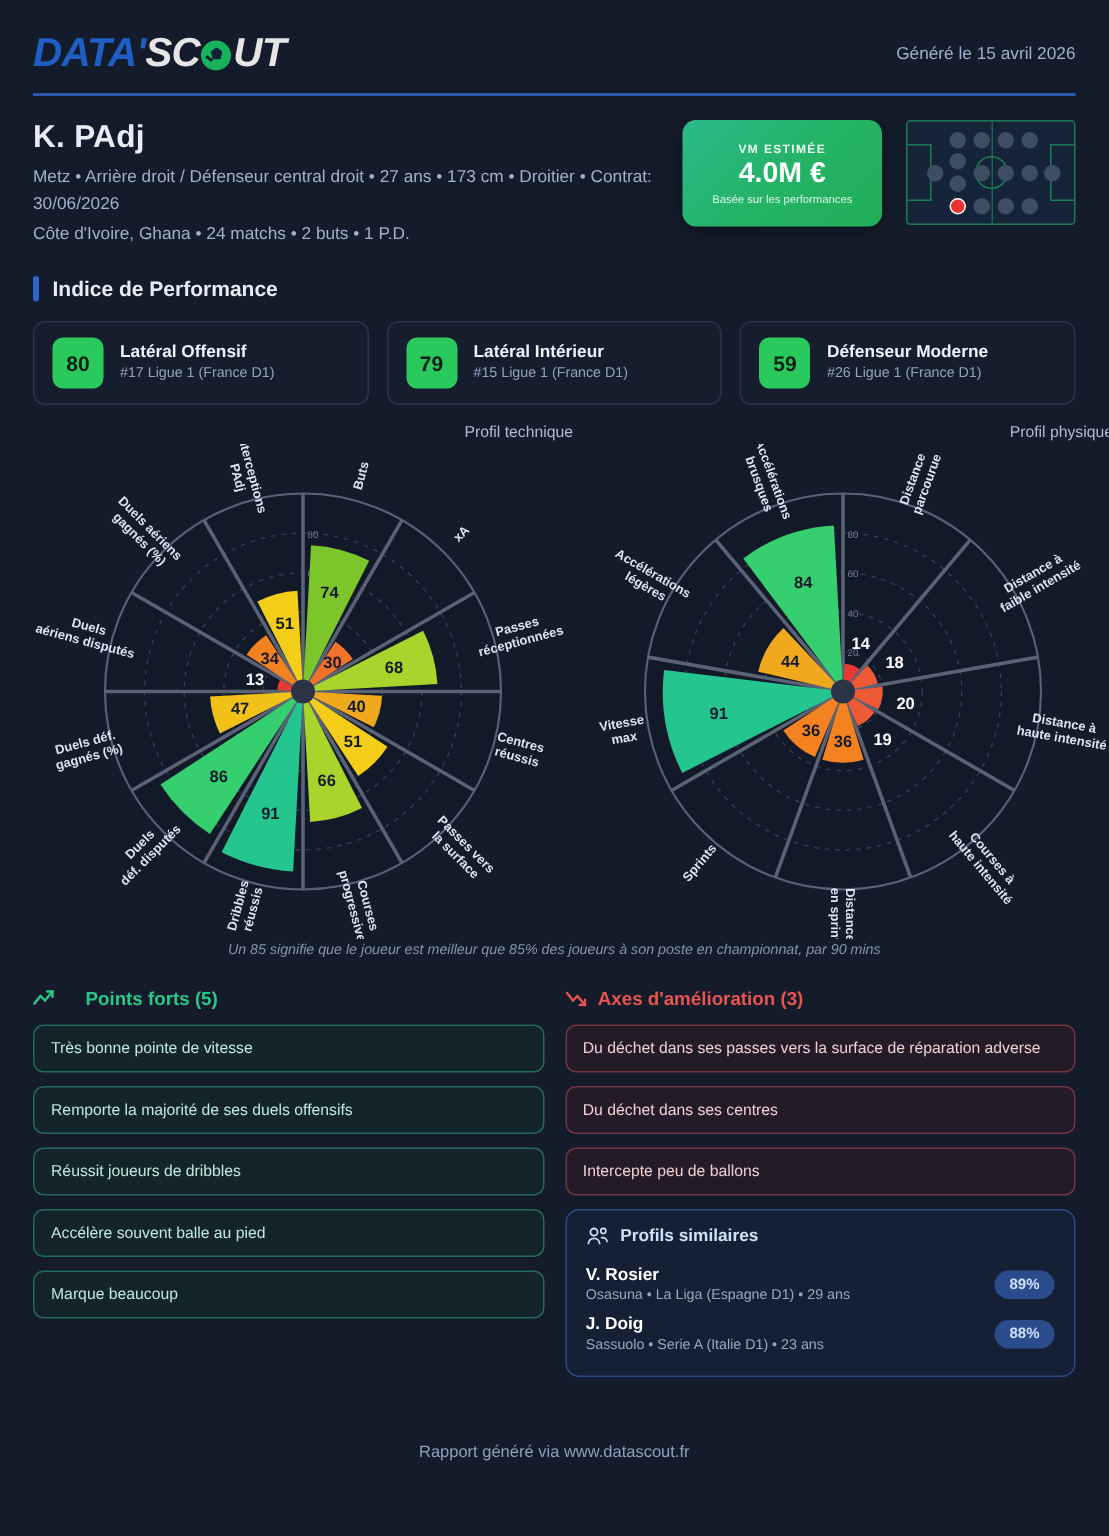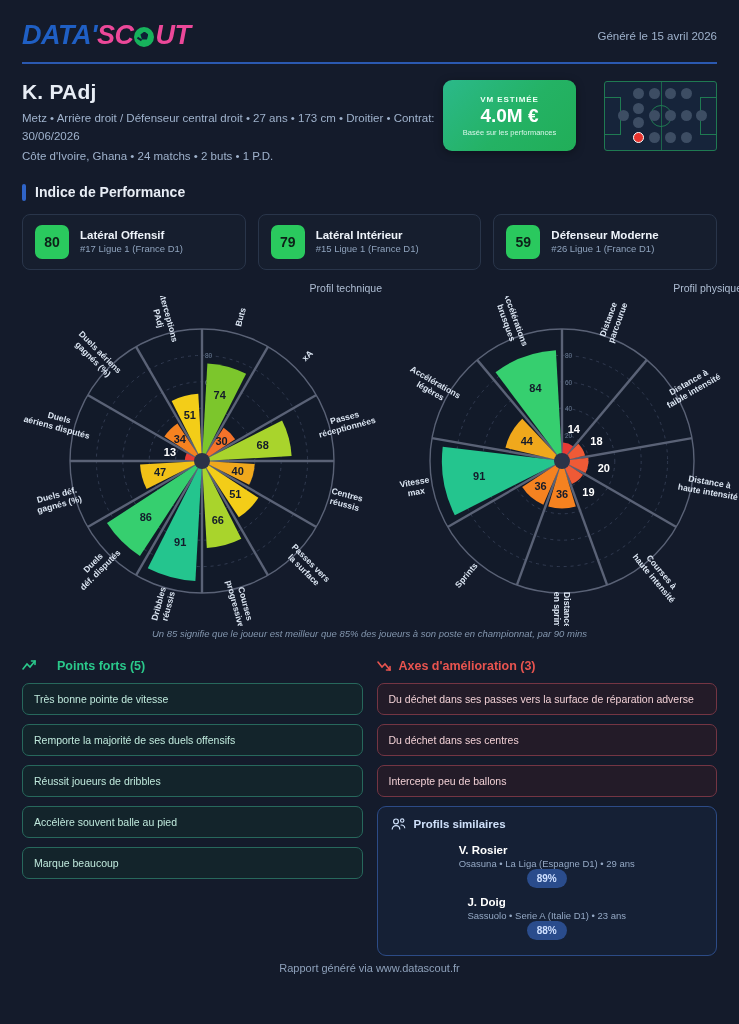--- a/index.html
+++ b/index.html
@@ -8,37 +8,37 @@
     background: #141b2b;
     font-family: "Liberation Sans", sans-serif;
     color: #e8edf5;
   }
   .page { position: relative; width:739px; height:1024px; padding: 0 22px; }
 
   
   .topbar { display:flex; justify-content:space-between; align-items:center; padding-top:20px; }
   .logo { font-size: 27px; font-weight: 800; font-style: italic; letter-spacing:-0.5px; display:flex; align-items:center; }
   .logo .blue { color:#1f5fc4; }
-  .logo .green { color:#ec4899; }
+  .logo .green { color:#e5e5e5; }
   .ball { display:inline-block; width:20px; height:20px; border-radius:50%;
           background:#17b35c; border:2px solid #17b35c; position:relative; margin:0 1px; transform: translateY(1px); }
   .ball::before { content:""; position:absolute; left:4px; top:3px; width:8px; height:8px; background:#0e2236;
                   clip-path: polygon(50% 0%, 100% 38%, 81% 100%, 19% 100%, 0% 38%); }
   .ball::after { content:""; position:absolute; left:1px; top:9px; width:5px; height:2px; background:#0e2236; transform:rotate(35deg); }
   .gen-date { font-size:11.5px; color:#9fb2cc; }
   .rule { height:2px; background:linear-gradient(90deg,#2f64c8,#2f64c8); margin-top:11px; opacity:.85; }
 
   
   .identity { display:flex; justify-content:space-between; align-items:flex-start; margin-top:16px; }
   .ident-left { max-width: 430px; }
   .pname { font-size:21px; font-weight:800; letter-spacing:.2px; }
   .pmeta { font-size:11.5px; color:#9fb2cc; line-height:1.55; margin-top:6px; }
   .pmeta2 { font-size:11.5px; color:#9fb2cc; margin-top:4px; }
 
-  .ident-right { display:flex; gap:28px; align-items:center; }
+  .ident-right { display:flex; gap:16px; align-items:flex-start; }
   .vm {
     width:133px; height:71px; border-radius:9px;
     background:linear-gradient(135deg,#2bb98a 0%, #24b264 55%, #21ae58 100%);
     display:flex; flex-direction:column; align-items:center; justify-content:center; gap:1px;
     box-shadow: 0 2px 8px rgba(0,0,0,.35);
   }
   .vm-label { font-size:8px; font-weight:700; letter-spacing:.9px; color:#eafff4; }
   .vm-value { font-size:19px; font-weight:800; color:#ffffff; }
   .vm-sub { font-size:7.5px; color:#d7f6e8; }
 
@@ -79,21 +79,21 @@
   .col { flex:1; }
   .col-head { display:flex; align-items:center; gap:7px; font-size:12.5px; font-weight:700; margin-bottom:10px; }
   .col-head.pos { color:#2ac98b;gap:20px; }
   .col-head.neg { color:#e8544f; }
   .item { border-radius:7px; padding:9px 11px; font-size:10.5px; margin-bottom:9px; }
   .item.pos { background:#11312c66; border:1px solid #27685c; color:#bfe9dc; }
   .item.neg { background:#3a1b2566; border:1px solid #743543; color:#f0cfd4; }
 
   .similar { border:1px solid #2c4b86; border-radius:9px; background:#16254080; padding:11px 13px; margin-top:1px; }
   .sim-head { display:flex; align-items:center; gap:8px; font-size:11.5px; font-weight:700; color:#cfe0fa; margin-bottom:9px; }
-  .sim-row { display:flex; justify-content:space-between; align-items:center; padding:4px 0;flex-direction:column; }
+  .sim-row { display:flex; justify-content:space-between; align-items:center; padding:4px 0; }
   .sim-name { font-size:11.5px; font-weight:700; color:#ffffff; }
   .sim-meta { font-size:9.5px; color:#94a8c4; margin-top:2px; }
   .sim-pct { background:#2a4c8c; color:#cfe0ff; border-radius:11px; padding:4px 10px; font-size:10px; font-weight:700; }
 
   .footer { text-align:center; font-size:11px; color:#8ea1bb; position:absolute; left:0; right:0; bottom:50px; }
 
   svg { display:block; }
   .sector-val { font-size:11px; font-weight:700; fill:#141b2b; }
   .sector-val.out { fill:#ffffff; }
   .axis-lbl { font-size:8.6px; fill:#dbe5f2; font-weight:600; }

